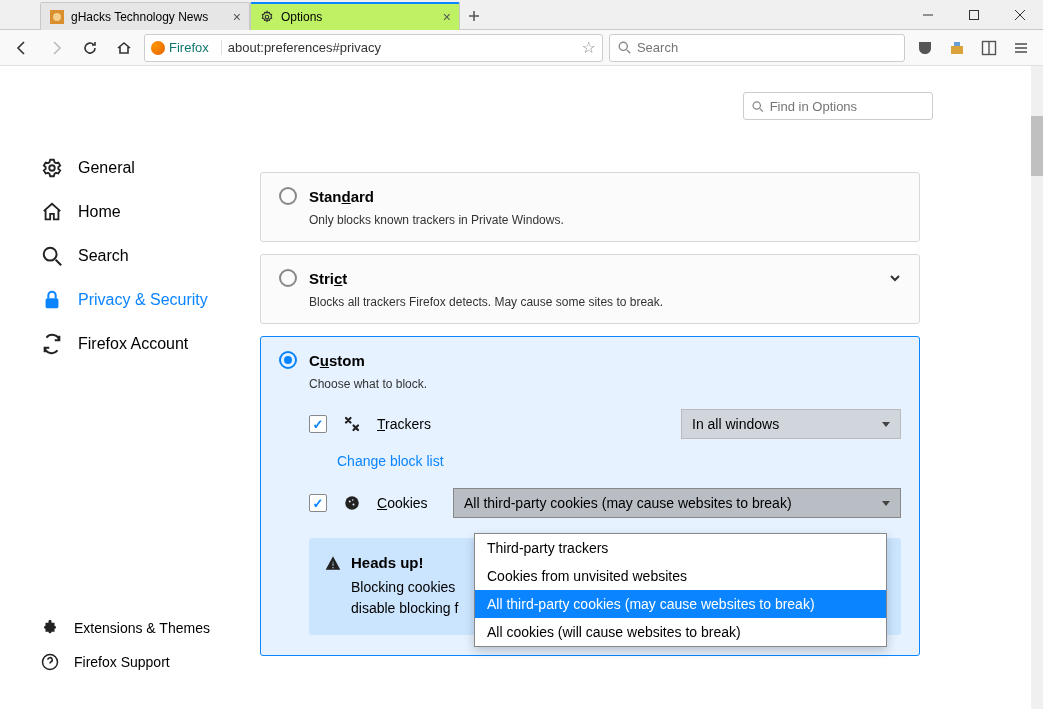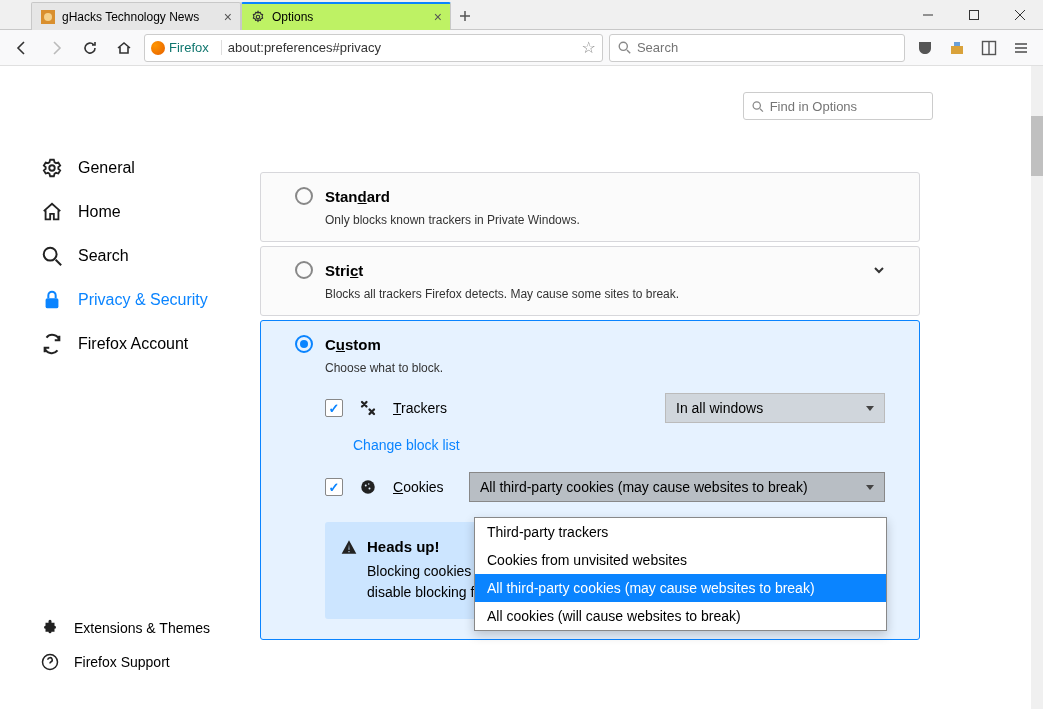--- a/index.html
+++ b/index.html
@@ -1,20 +1,20 @@
 <!DOCTYPE html>
 <html><head>
 <meta charset="utf-8">
 <style>
 * { margin: 0; padding: 0; box-sizing: border-box; font-family: "Segoe UI", Arial, sans-serif; }
 body { background: #fff; width: 1043px; height: 709px; overflow: hidden; }
 
 
 .titlebar { height: 30px; background: #f0f0f0; display: flex; border-bottom: 1px solid #c8c8c8; }
-.tabs { display: flex; flex: 1; align-items: flex-end; padding-left: 31px; height: 30px; }
+.tabs { display: flex; flex: 1; align-items: flex-end; padding-left: 40px; height: 30px; }
 .tab { height: 28px; min-width: 210px; display: flex; align-items: center; padding: 0 8px; border: 1px solid #c8c8c8; border-bottom: none; background: #e6e6e6; font-size: 12px; gap: 6px; border-radius: 2px 2px 0 0; }
 .tab.active { background: #bef264; border-top: 2px solid #0a84ff; }
 .tab .favicon { width: 16px; height: 16px; display: flex; align-items: center; justify-content: center; }
 .tab .label { flex: 1; overflow: hidden; text-overflow: ellipsis; white-space: nowrap; }
 .tab .close { font-size: 14px; color: #555; cursor: pointer; }
 .newtab { width: 28px; height: 28px; display: flex; align-items: center; justify-content: center; color: #555; }
 .winctrls { display: flex; }
 .winctrls div { width: 46px; height: 30px; display: flex; align-items: center; justify-content: center; font-size: 12px; }
 
 
@@ -41,21 +41,21 @@
 .nav-icon { width: 24px; height: 24px; display: flex; align-items: center; justify-content: center; }
 .bottom-nav { padding-bottom: 30px; }
 .bottom-nav .nav-item { font-size: 14px; padding: 7px 0; }
 .bottom-nav .nav-icon { width: 20px; height: 20px; }
 
 .main { flex: 1; padding: 26px 40px 0 0; overflow: hidden; position: relative; }
 .findbox { position: absolute; right: 110px; top: 26px; width: 190px; height: 28px; border: 1px solid #ccc; border-radius: 3px; display: flex; align-items: center; padding: 0 8px; gap: 6px; }
 .findbox input { border: none; outline: none; font-size: 13px; width: 100%; color: #888; }
 
 .panels { margin-top: 80px; width: 660px; }
-.panel { border: 1px solid #d7d7db; border-radius: 3px; margin-bottom: 4px; padding: 14px 34px; background: #fbfbfb; }
+.panel { border: 1px solid #d7d7db; border-radius: 3px; margin-bottom: 12px; padding: 14px 18px; background: #fbfbfb; }
 .panel-head { display: flex; align-items: center; gap: 12px; }
 .radio { width: 18px; height: 18px; border: 2px solid #888; border-radius: 50%; display: inline-flex; align-items: center; justify-content: center; flex-shrink: 0; }
 .radio.sel { border-color: #0a84ff; }
 .radio.sel::after { content: ""; width: 8px; height: 8px; background: #0a84ff; border-radius: 50%; }
 .panel-title { font-weight: 600; font-size: 15px; }
 .panel-title .ul { text-decoration: underline; }
 .panel-desc { font-size: 12px; color: #333; margin-left: 30px; margin-top: 8px; }
 .panel .chev { margin-left: auto; color: #555; }
 
 .panel.custom { border-color: #0a84ff; background: #e6f2ff; padding-bottom: 20px; }

